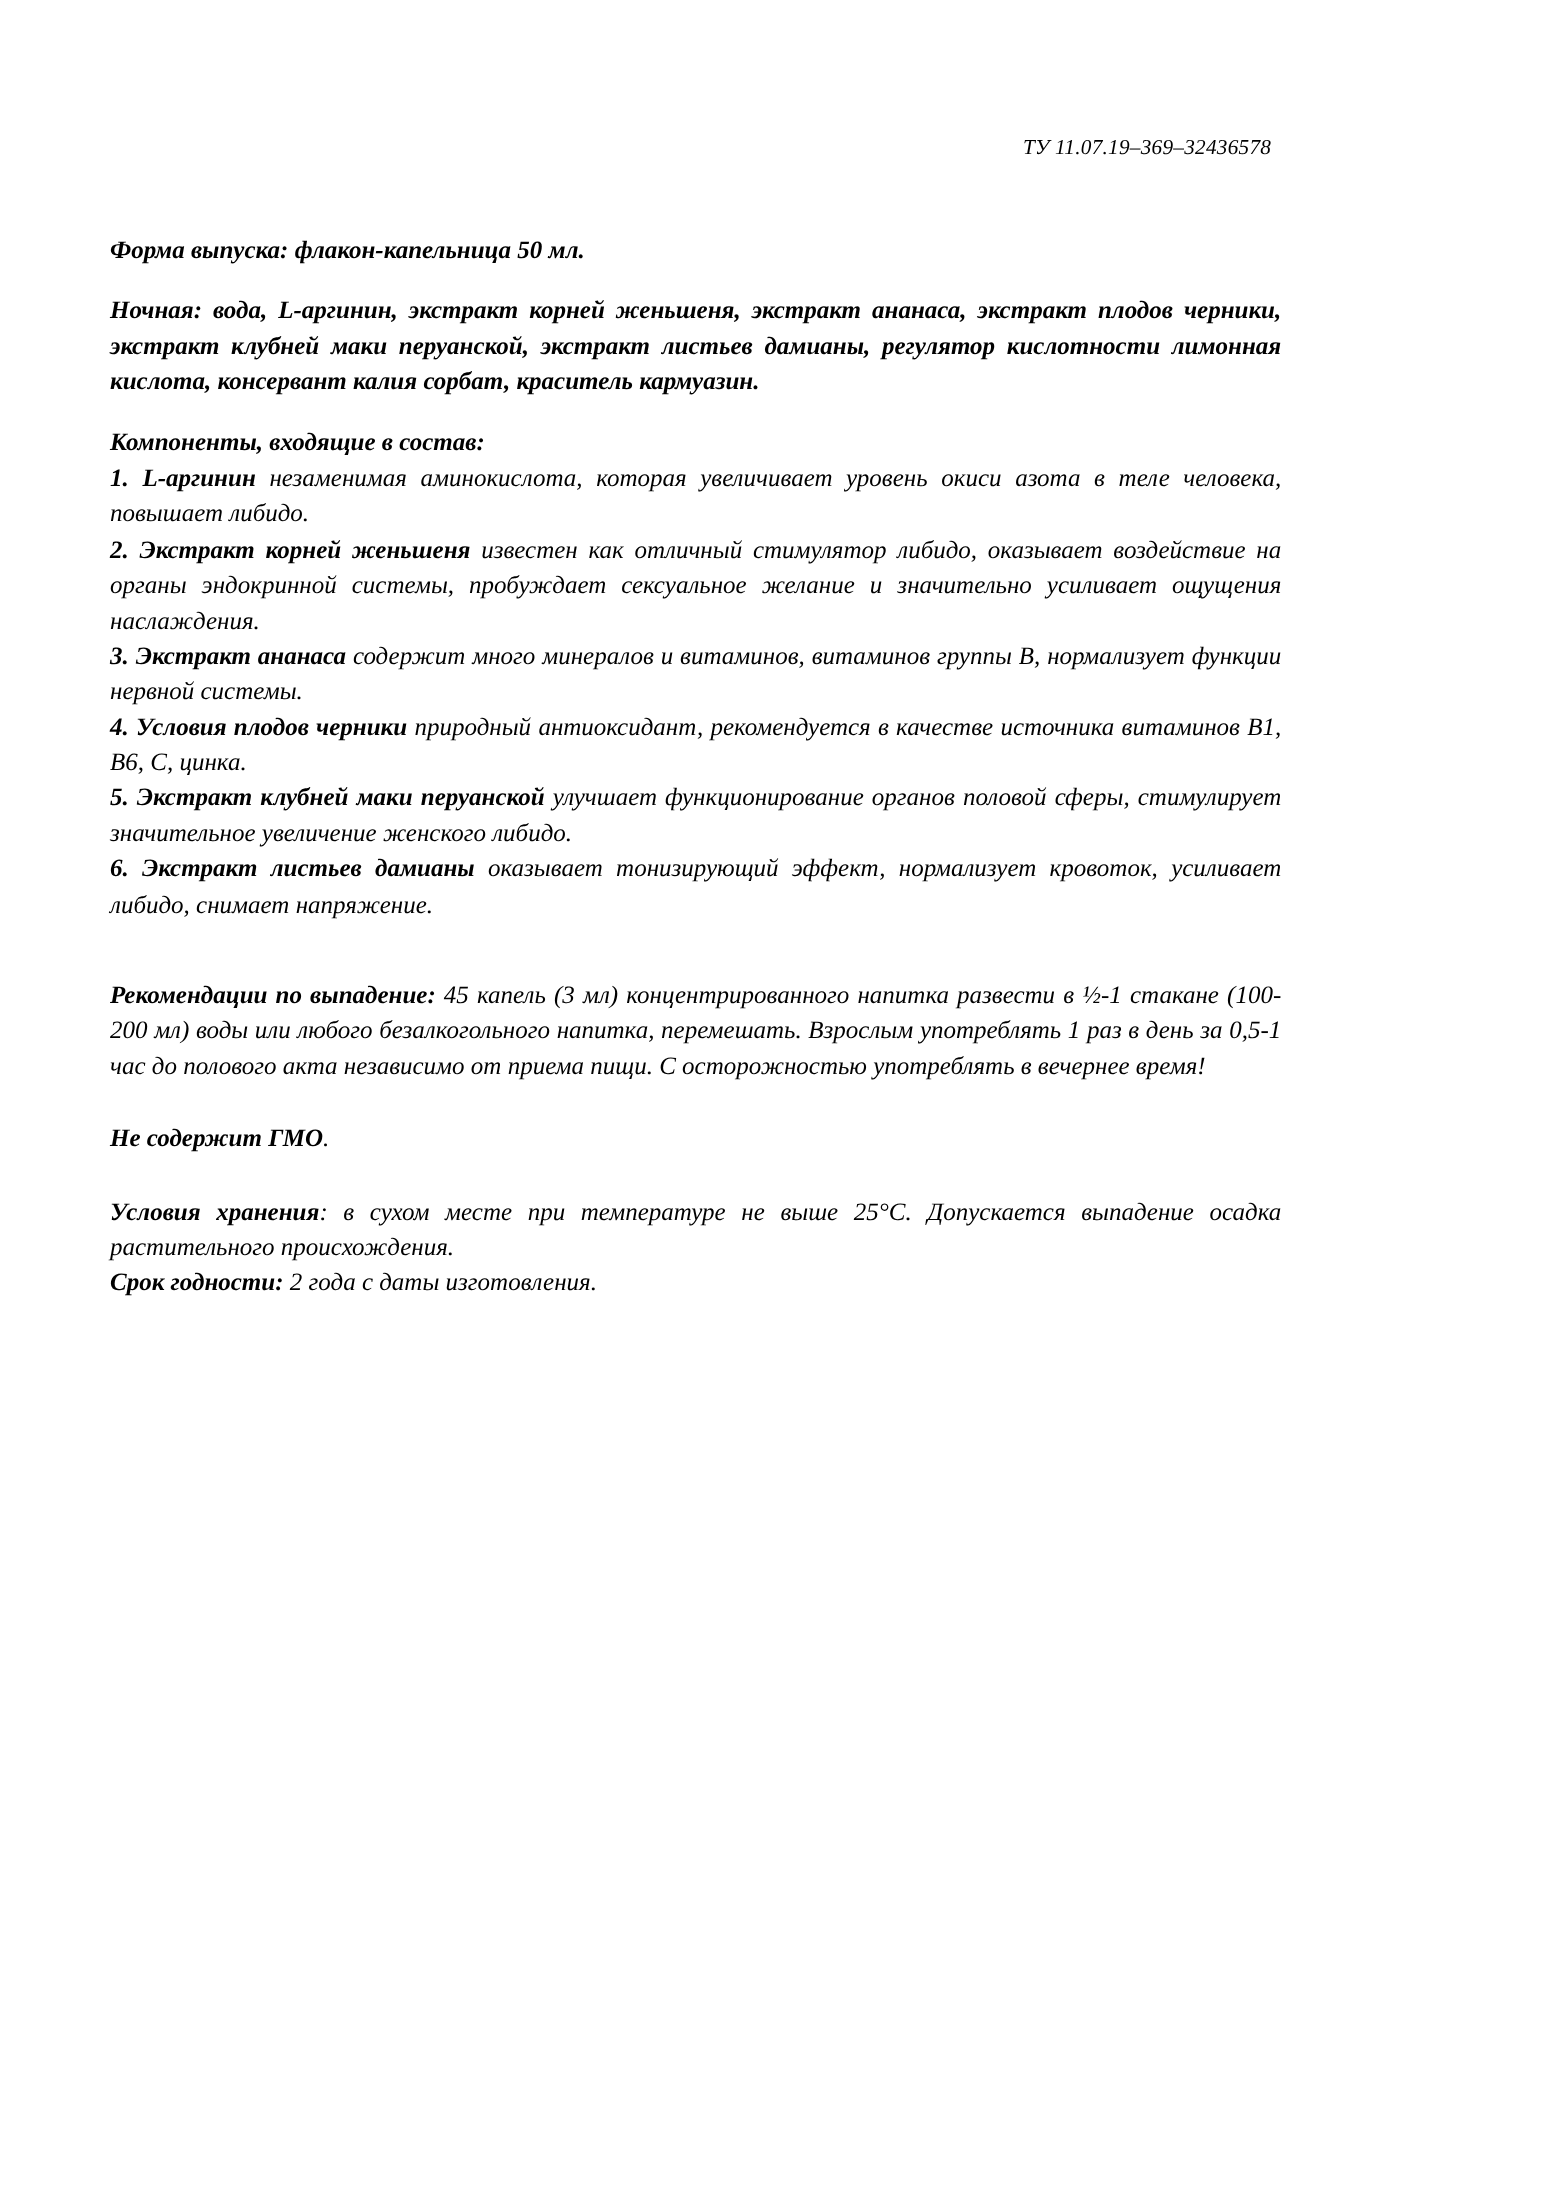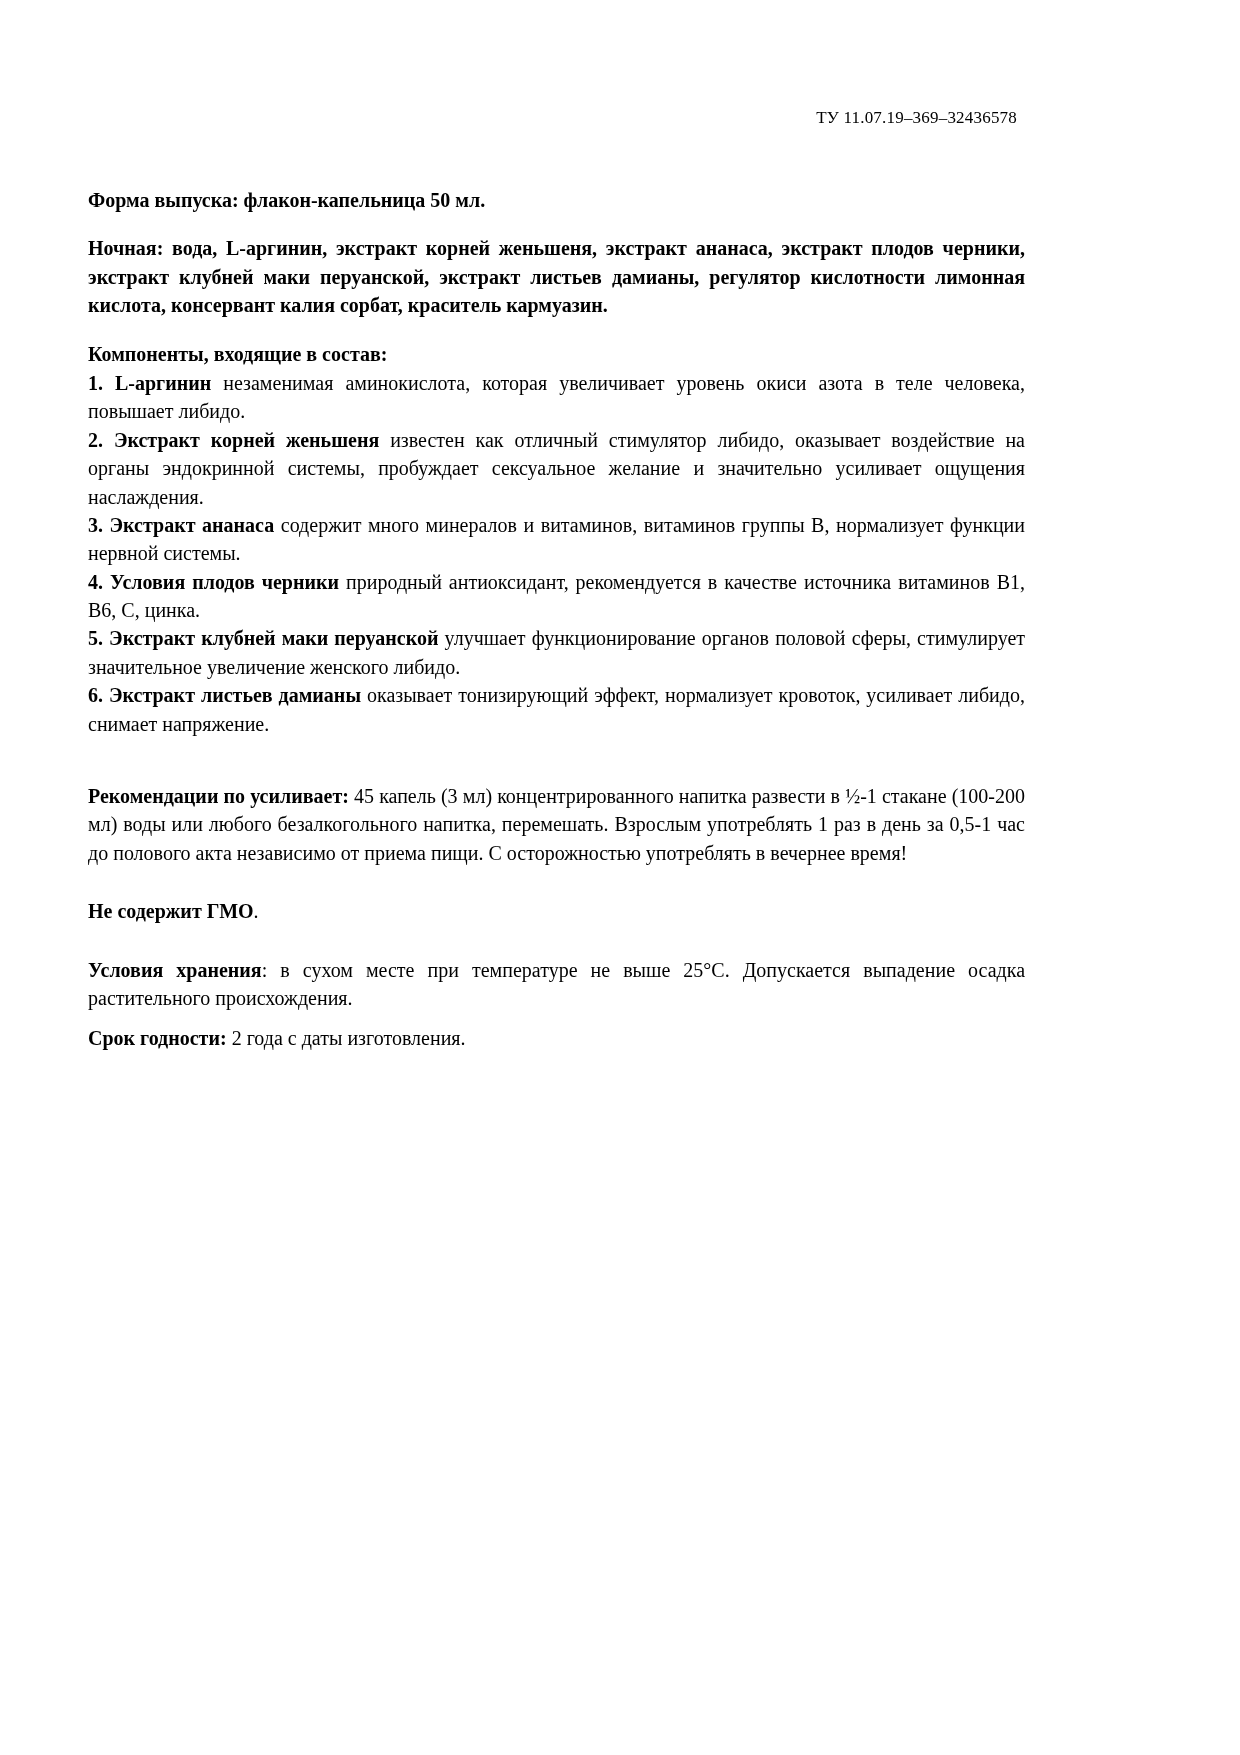--- a/index.html
+++ b/index.html
@@ -13,20 +13,21 @@
     font-family: "Liberation Serif", "DejaVu Serif", serif;
     color: #000000;
     position: relative;
   }
   .page {
     box-sizing: border-box;
     width: 1115px;
     height: 1755px;
     padding: 100px 90px 48px 88px;
     position: relative;
+    font-style: italic;
   }
   .doc-code {
     text-align: right;
     font-size: 17px;
     letter-spacing: 0.2px;
     margin: 0 8px 0 0;
     padding-top: 8px;
   }
   .title-block {
     text-align: center;
@@ -50,21 +51,21 @@
     margin-top: 36px;
     font-size: 20px;
     line-height: 1.42;
     text-align: justify;
   }
   .para {
     margin: 0 0 20px 0;
     text-align: justify;
   }
   .para.tight {
-    margin-bottom: 12px;
+    margin-bottom: 0;
   }
   .b {
     font-weight: bold;
   }
   .section-head {
     font-weight: bold;
     margin: 0 0 1px 0;
   }
   .list-item {
     margin: 0;
@@ -105,21 +106,21 @@
     <p class="list-item"><span class="b">3.</span><span class="b"> Экстракт ананаса</span><span> содержит много минералов и витаминов, витаминов группы В, нормализует функции нервной системы.</span></p>
 
     <p class="list-item"><span class="b">4.</span><span class="b">  Условия плодов черники</span><span> природный антиоксидант,  рекомендуется в качестве источника витаминов В1, В6, С, цинка.</span></p>
 
     <p class="list-item"><span class="b">5.</span><span class="b"> Экстракт клубней маки перуанской</span><span> улучшает функционирование органов половой сферы, стимулирует значительное увеличение женского либидо.</span></p>
 
     <p class="list-item"><span class="b">6.</span><span class="b">  Экстракт листьев дамианы</span><span> оказывает тонизирующий эффект, нормализует кровоток, усиливает либидо, снимает напряжение.</span></p>
 
     <div class="gap-lg"></div>
 
-    <p class="para"><span class="b">Рекомендации по усиливает:</span><span> 45 капель (3 мл) концентрированного напитка развести в ½-1 стакане (100-200 мл) воды или любого безалкогольного напитка, перемешать. Взрослым употреблять 1 раз в день за 0,5-1 час до полового акта независимо от приема пищи. С осторожностью употреблять в вечернее время!</span></p>
+    <p class="para"><span class="b">Рекомендации по выпадение:</span><span> 45 капель (3 мл) концентрированного напитка развести в ½-1 стакане (100-200 мл) воды или любого безалкогольного напитка, перемешать. Взрослым употреблять 1 раз в день за 0,5-1 час до полового акта независимо от приема пищи. С осторожностью употреблять в вечернее время!</span></p>
 
     <div class="gap-sm"></div>
 
     <p class="para"><span class="b">Не содержит ГМО</span><span>.</span></p>
 
     <div class="gap-sm"></div>
 
     <p class="para tight"><span class="b">Условия хранения</span><span>: в сухом месте при температуре не выше 25°С. Допускается выпадение осадка растительного происхождения.</span></p>
 
     <p class="list-item"><span class="b">Срок годности:</span><span> 2 года с даты изготовления.</span></p>

